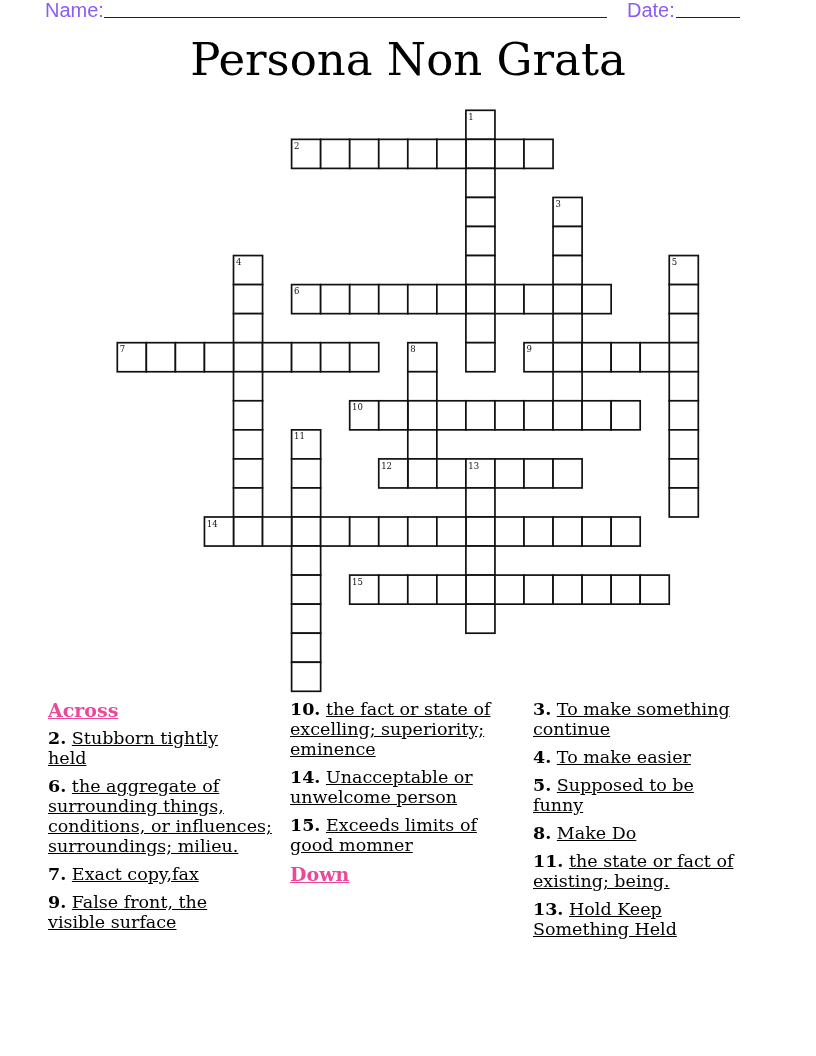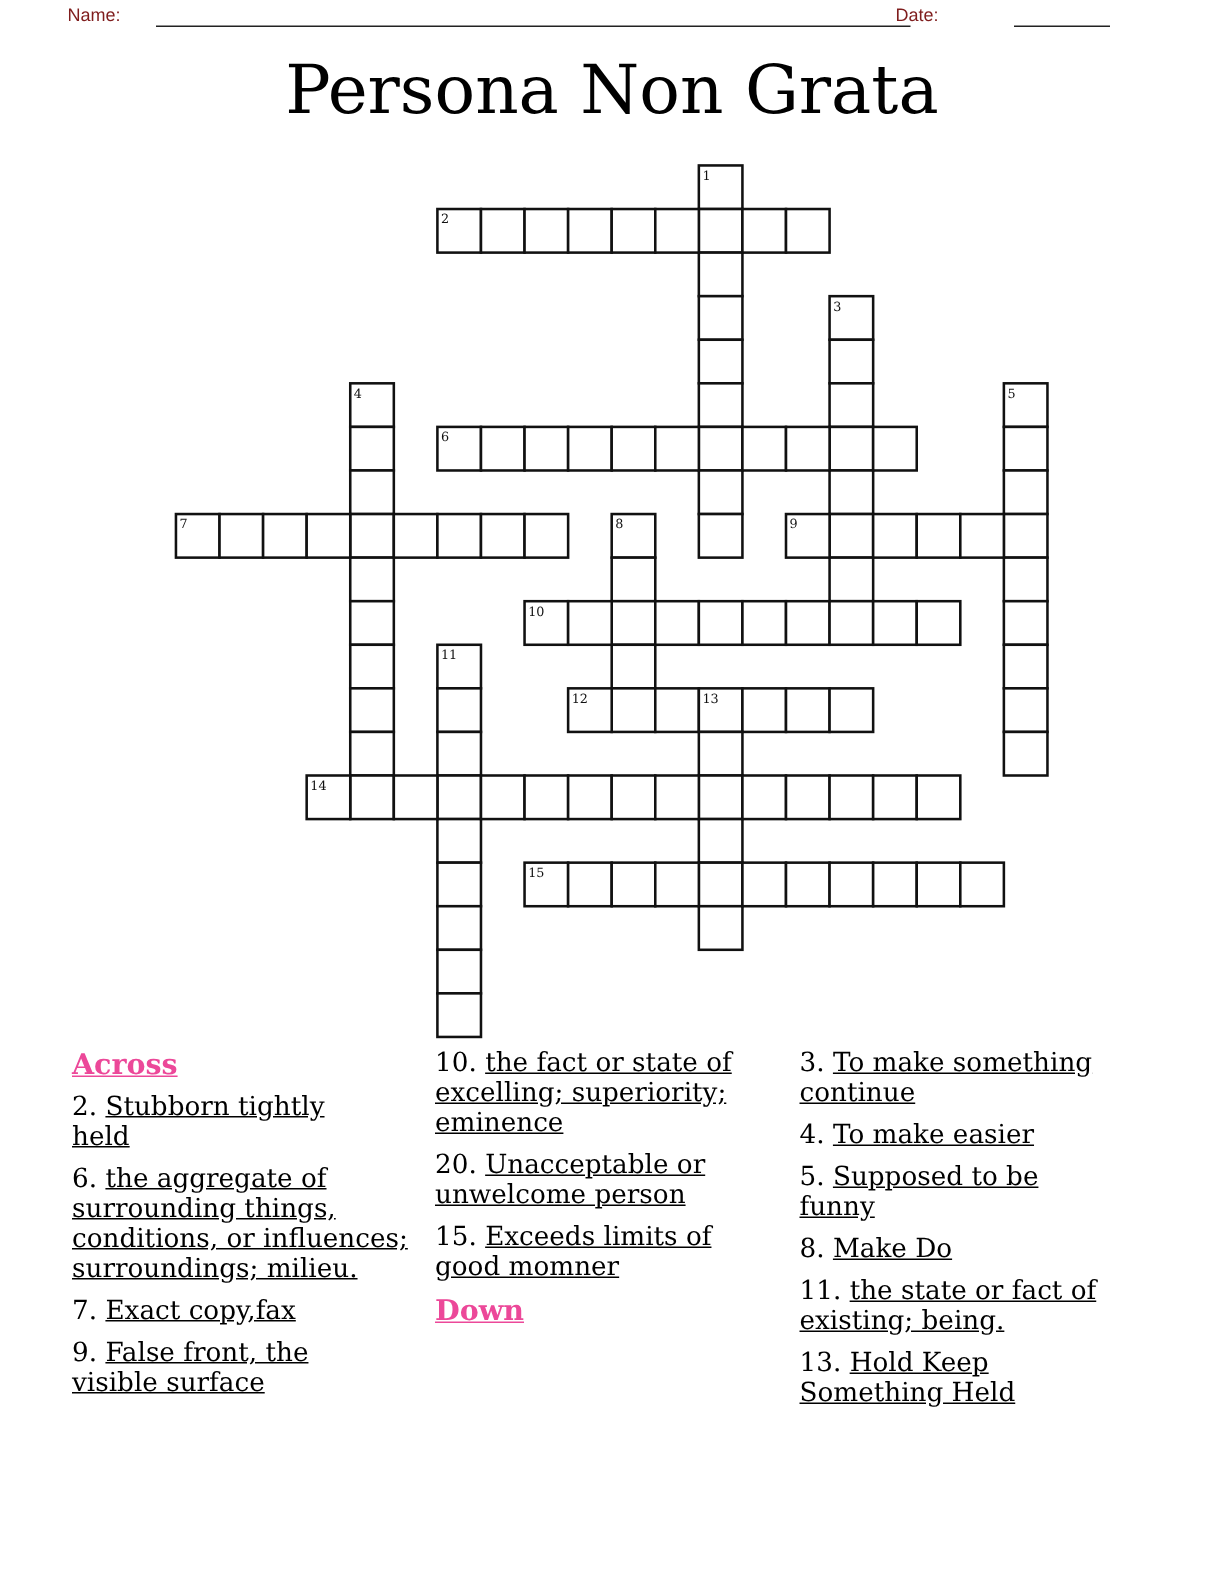--- a/index.html
+++ b/index.html
@@ -1,23 +1,23 @@
 <!DOCTYPE html>
 <html><head>
 <meta charset="utf-8">
 <style>
   html,body{margin:0;padding:0;background:#fff;}
   .page{
     position:relative;width:816px;height:1056px;background:#fff;
     font-family:"Liberation Sans",sans-serif;color:#000;overflow:hidden;
   }
   
-  .hdr-label{position:absolute;top:1px;font-size:12px;line-height:18px;color:#7f1d1d;}
+  .hdr-label{position:absolute;top:1px;font-size:20px;line-height:18px;color:#8b5cf6;}
   .name-label{left:45px;}
-  .date-label{left:597px;}
+  .date-label{left:627px;}
   .fill-line{position:absolute;top:17px;border-bottom:1.4px solid #222;height:0;}
   .name-line{left:104px;width:503px;}
   .date-line{left:676px;width:64px;}
   
   .title{
     position:absolute;left:0;top:33px;width:816px;margin:0;
     text-align:center;font-family:"DejaVu Serif",serif;font-weight:400;
     font-size:45px;line-height:54px;color:#000;
   }
   
@@ -29,21 +29,21 @@
   .col2{left:290px;width:242px;}
   .col3{left:533px;width:250px;}
   .clue-heading{
     font-family:"DejaVu Serif",serif;font-weight:700;font-size:19px;line-height:22px;
     text-decoration:underline;margin:0 0 7px 0;color:#ec4899;
   }
   .clue{
     font-family:"DejaVu Serif",serif;font-size:17.5px;line-height:20px;
     margin:0 0 8px 0;color:#000;
   }
-  .clue b{font-weight:400;}
+  .clue b{font-weight:700;}
   .clue .txt{white-space:pre-line;text-decoration:underline;}
 </style>
 </head>
 <body>
 
 <div class="page">
 
   <span class="hdr-label name-label">Name:</span>
   <div class="fill-line name-line"></div>
   <span class="hdr-label date-label">Date:</span>
@@ -199,21 +199,21 @@
 conditions, or influences;
 surroundings; milieu.</span></div>
         <div class="clue"><b>7.</b> <span class="txt">Exact copy,fax</span></div>
         <div class="clue"><b>9.</b> <span class="txt">False front, the
 visible surface</span></div>
       </div>
     <div class="clue-col col2" id="col2">
         <div class="clue"><b>10.</b> <span class="txt">the fact or state of
 excelling; superiority;
 eminence</span></div>
-        <div class="clue"><b>20.</b> <span class="txt">Unacceptable or
+        <div class="clue"><b>14.</b> <span class="txt">Unacceptable or
 unwelcome person</span></div>
         <div class="clue"><b>15.</b> <span class="txt">Exceeds limits of
 good momner</span></div>
         <div class="clue-heading">Down</div>
       </div>
     <div class="clue-col col3" id="col3">
         <div class="clue"><b>3.</b> <span class="txt">To make something
 continue</span></div>
         <div class="clue"><b>4.</b> <span class="txt">To make easier</span></div>
         <div class="clue"><b>5.</b> <span class="txt">Supposed to be

